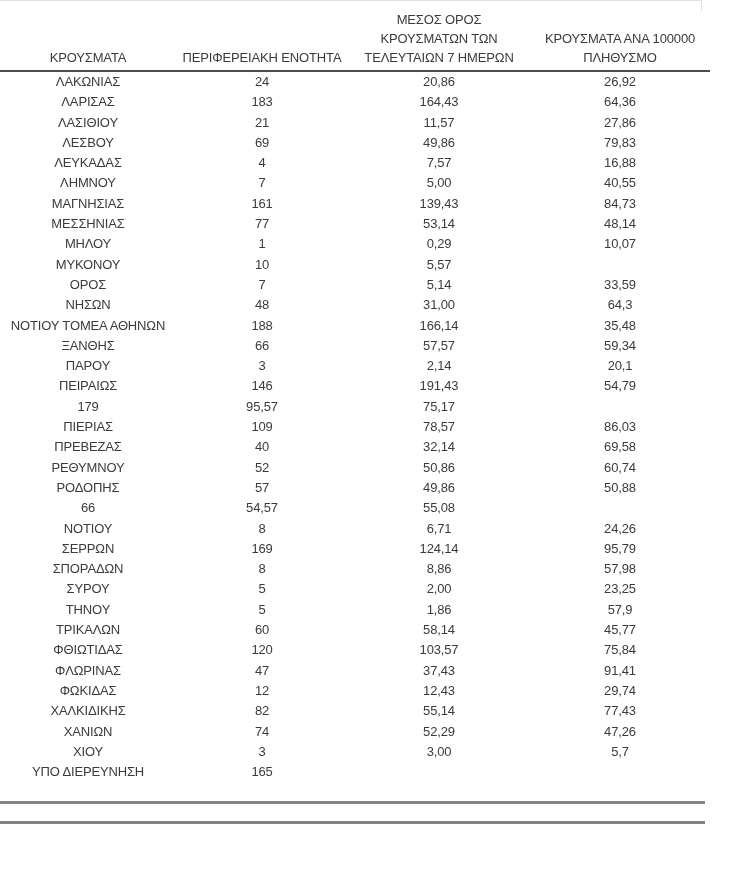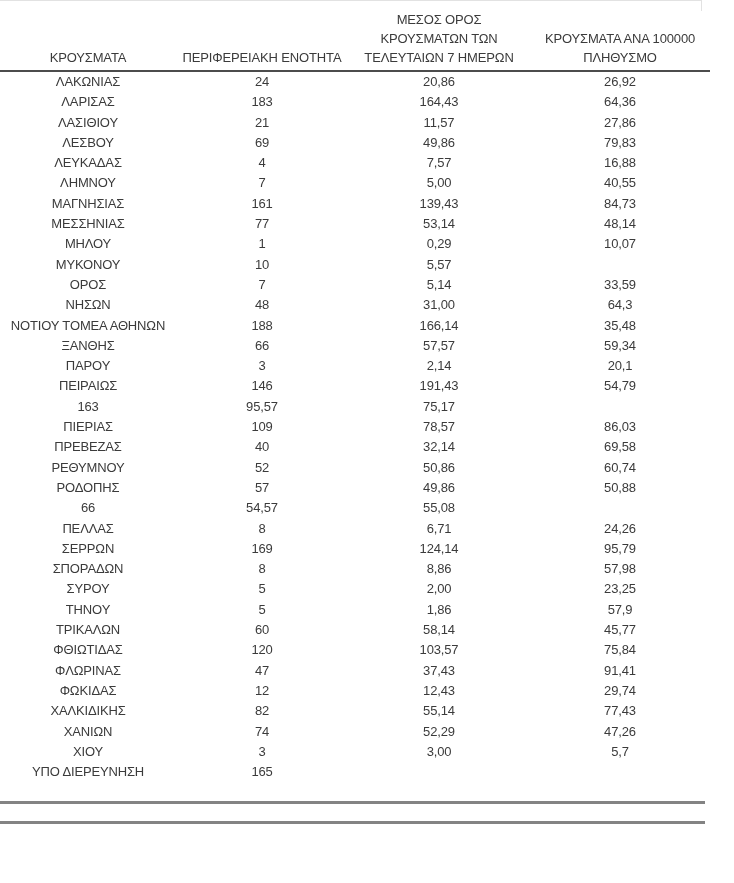--- a/index.html
+++ b/index.html
@@ -196,21 +196,21 @@
           <div class="td">2,14</div>
           <div class="td">20,1</div>
         </div>
         <div class="tr">
           <div class="td">ΠΕΙΡΑΙΩΣ</div>
           <div class="td">146</div>
           <div class="td">191,43</div>
           <div class="td">54,79</div>
         </div>
         <div class="tr">
-          <div class="td">163</div>
+          <div class="td">179</div>
           <div class="td">95,57</div>
           <div class="td">75,17</div>
         </div>
         <div class="tr">
           <div class="td">ΠΙΕΡΙΑΣ</div>
           <div class="td">109</div>
           <div class="td">78,57</div>
           <div class="td">86,03</div>
         </div>
         <div class="tr">
@@ -230,21 +230,21 @@
           <div class="td">57</div>
           <div class="td">49,86</div>
           <div class="td">50,88</div>
         </div>
         <div class="tr">
           <div class="td">66</div>
           <div class="td">54,57</div>
           <div class="td">55,08</div>
         </div>
         <div class="tr">
-          <div class="td">ΠΕΛΛΑΣ</div>
+          <div class="td">ΝΟΤΙΟΥ</div>
           <div class="td">8</div>
           <div class="td">6,71</div>
           <div class="td">24,26</div>
         </div>
         <div class="tr">
           <div class="td">ΣΕΡΡΩΝ</div>
           <div class="td">169</div>
           <div class="td">124,14</div>
           <div class="td">95,79</div>
         </div>

